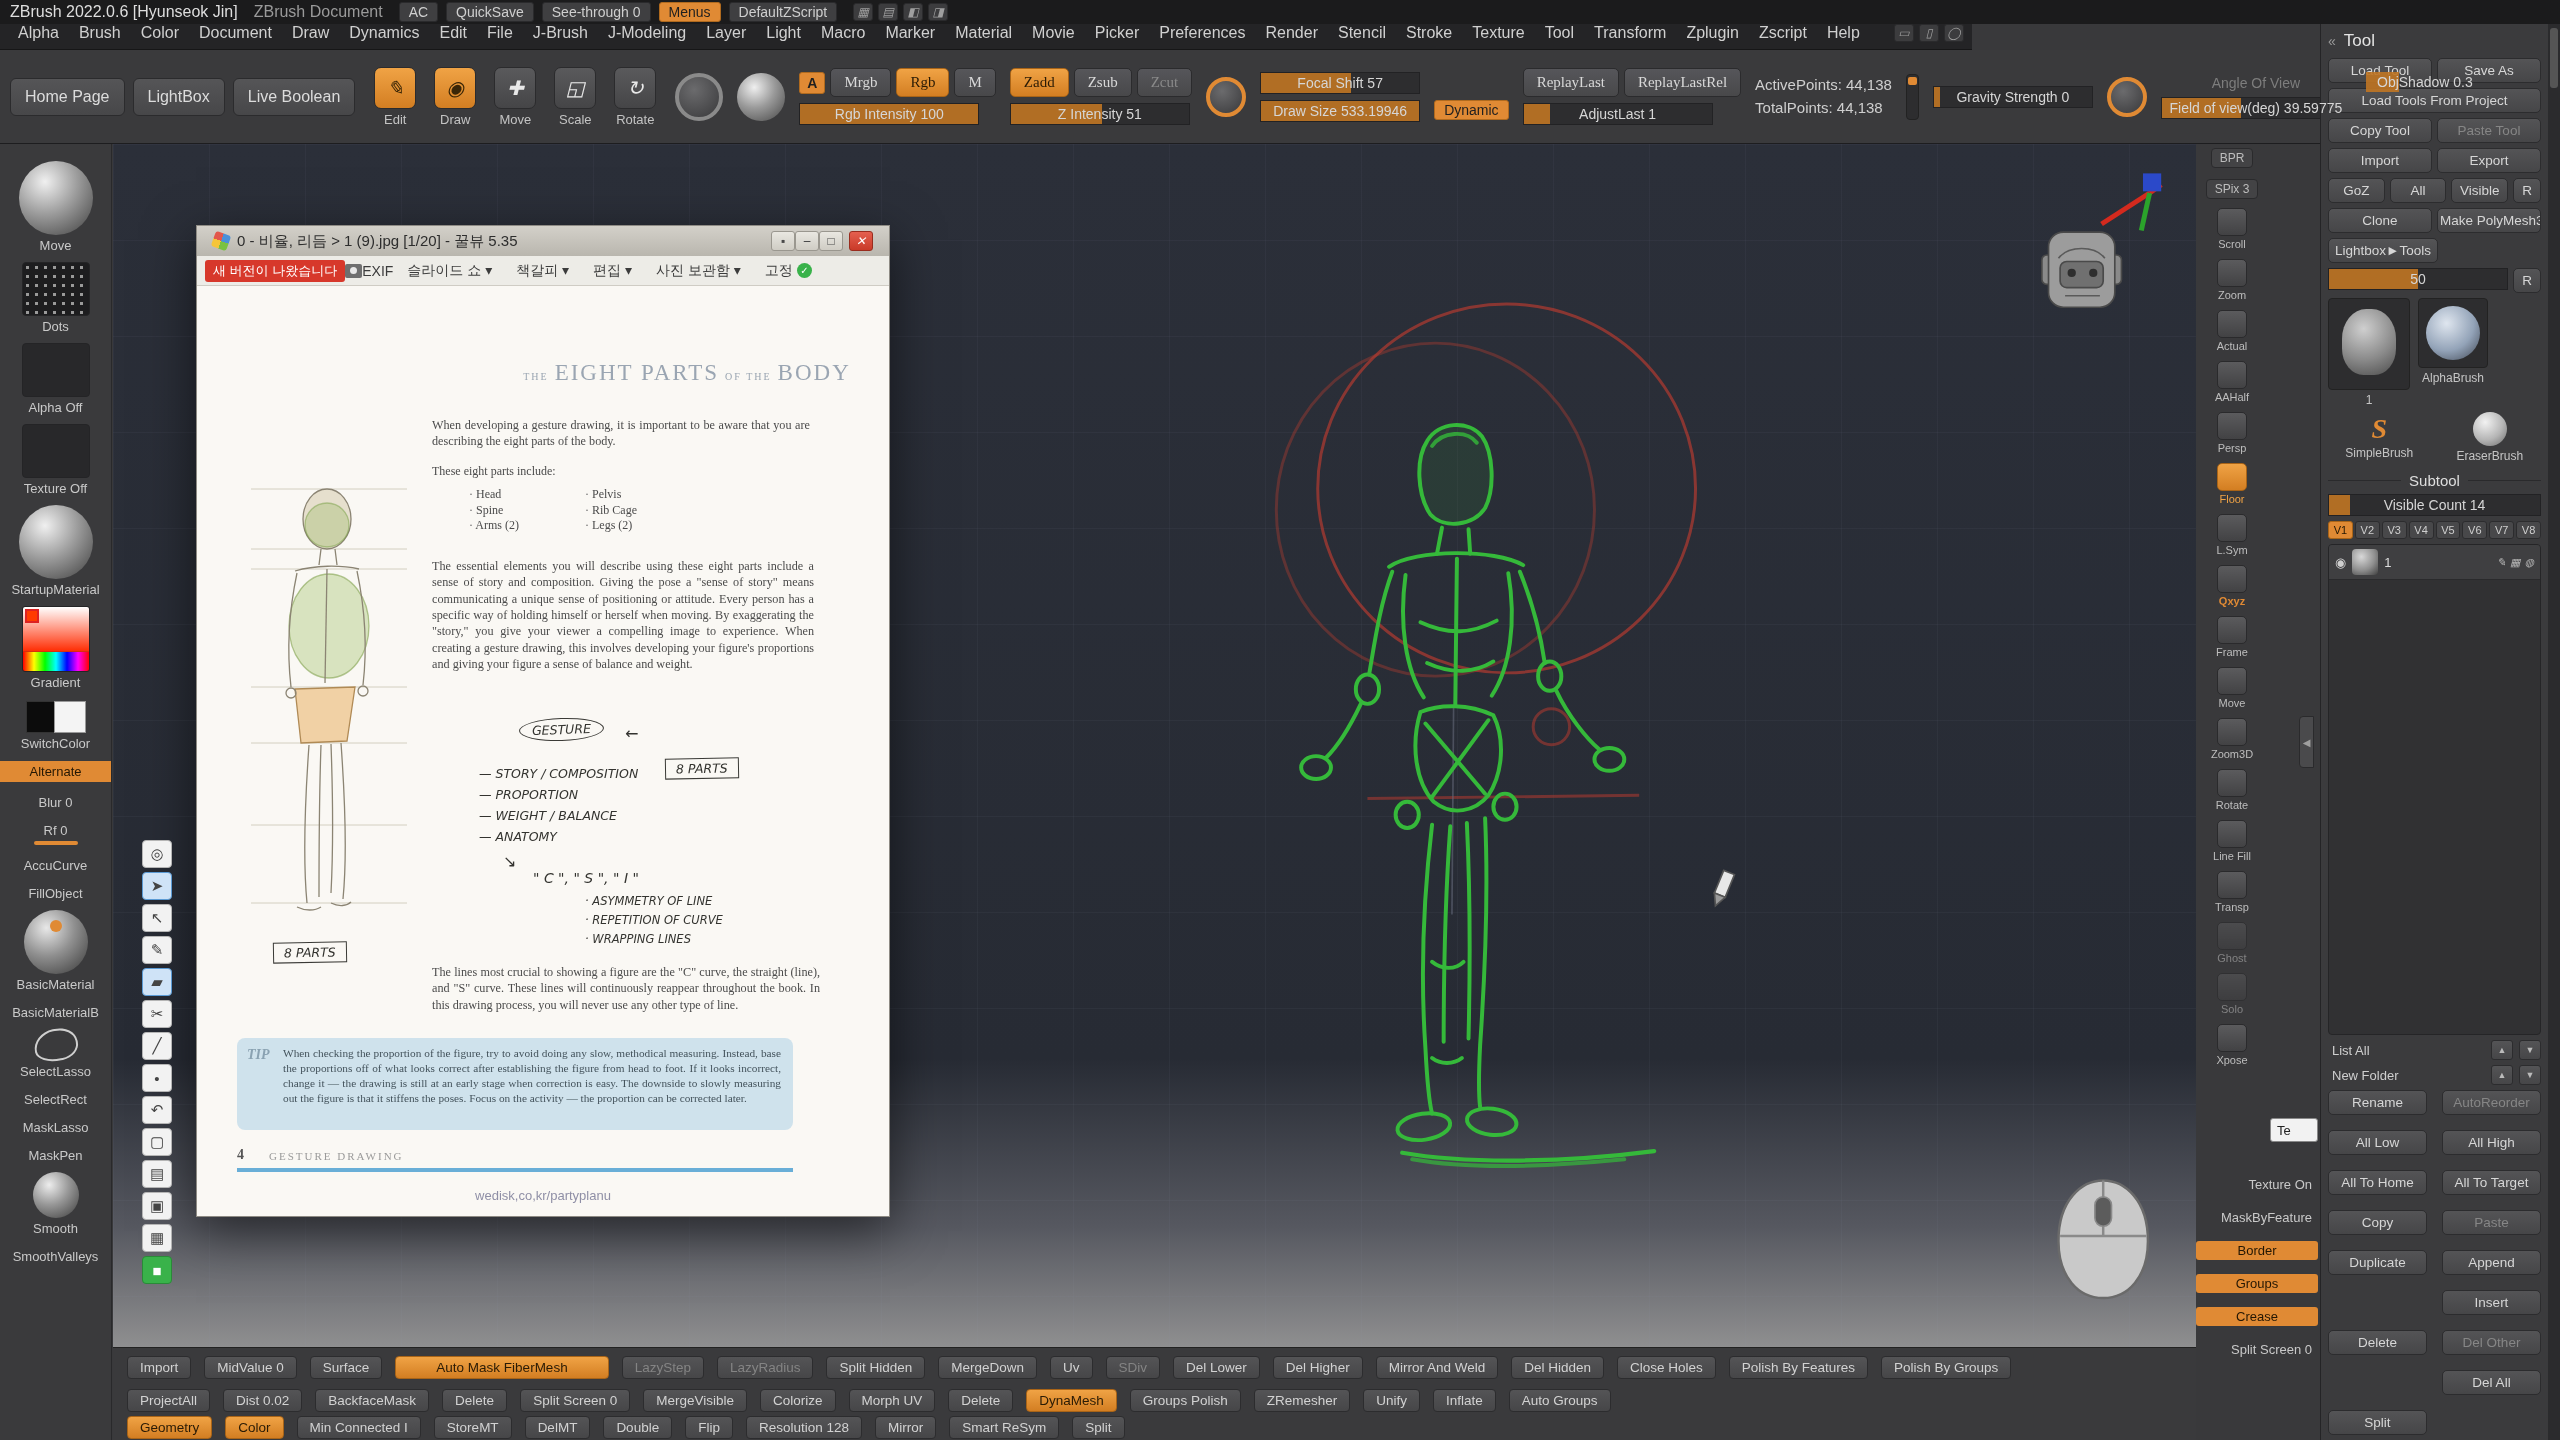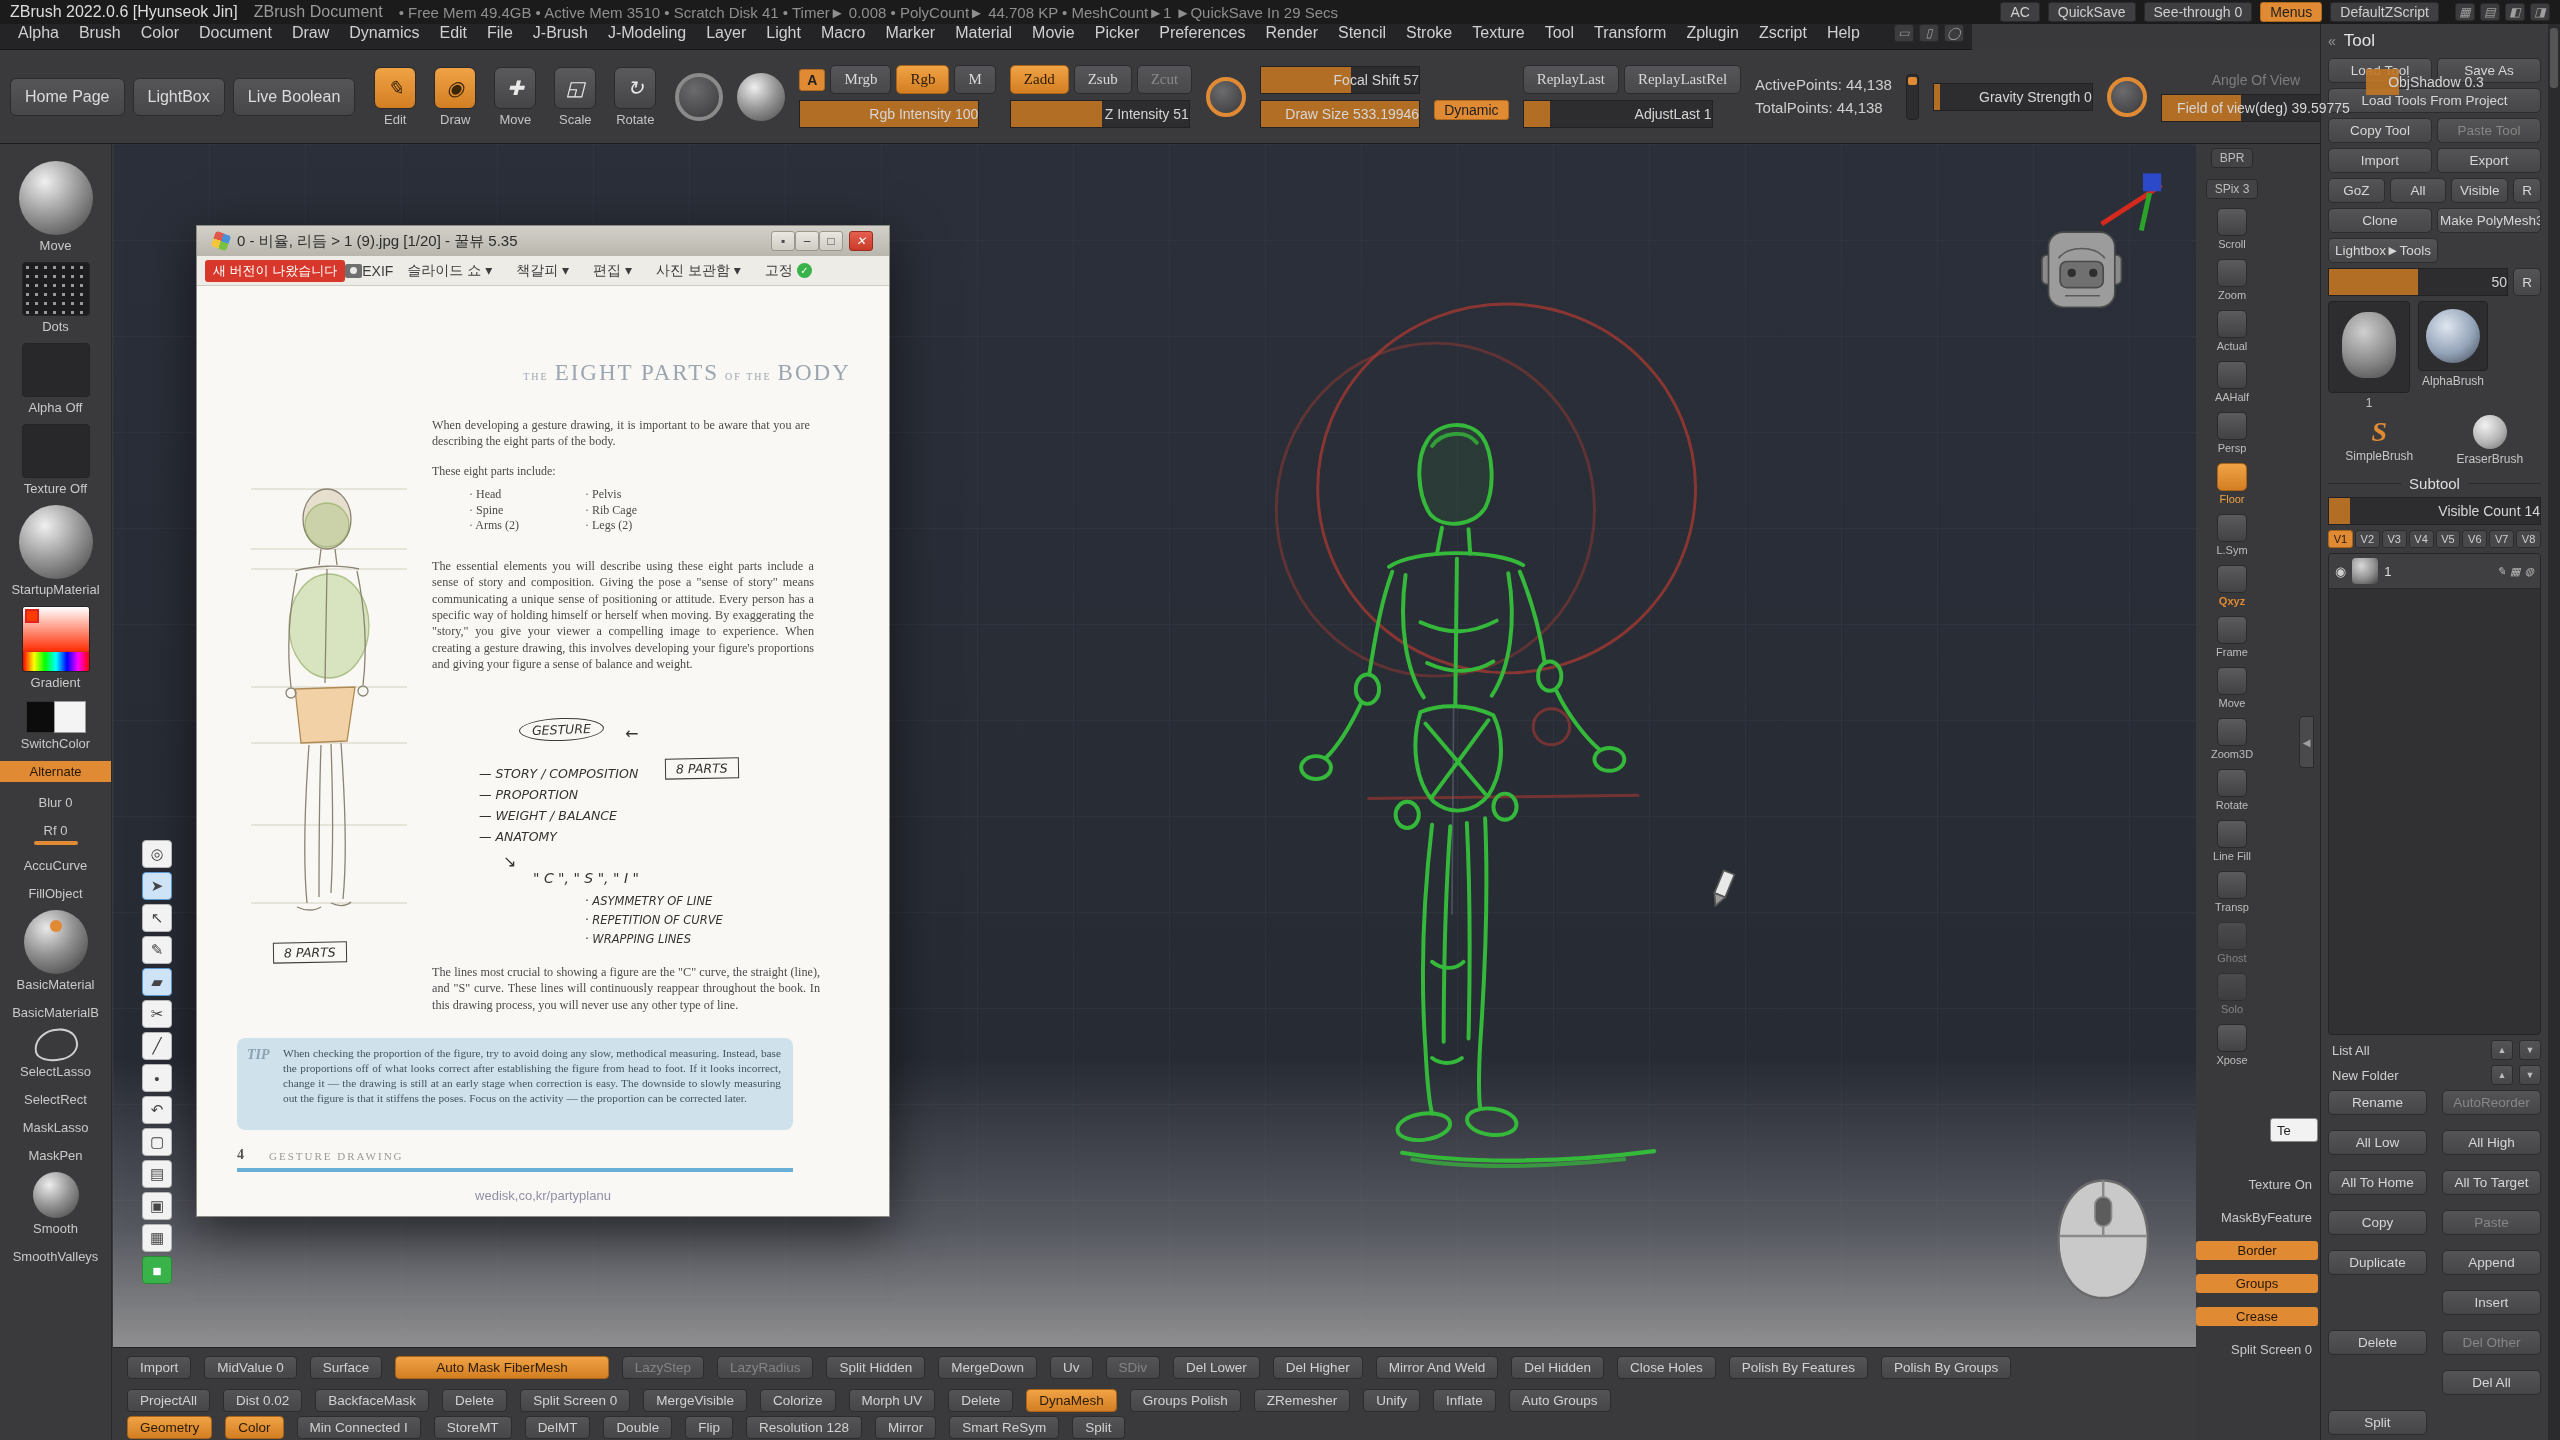--- a/index.html
+++ b/index.html
@@ -33,21 +33,21 @@
 .ring-icon.orange{border-color:#e08a34}
 .ring-icon.small{width:40px;height:40px}
 .sphere-icon{width:48px;height:48px;border-radius:50%;background:radial-gradient(circle at 36% 30%,#efefef,#9a9a9a 45%,#444)}
 .cluster{display:flex;flex-direction:column;gap:6px}
 .crow{display:flex;gap:5px;align-items:center}
 .btn-row{display:flex;gap:5px}
 .sbtn{background:linear-gradient(#56565a,#48484a);border:1px solid #2b2b2d;border-radius:5px;color:#d8d8d8;font-size:15px;padding:5px 13px;font-family:Liberation Serif, serif}
 .sbtn.orange{background:linear-gradient(#f0a345,#d37e22);color:#2a1b05;border-color:#a96417}
 .sbtn.dim{color:#8a8a8a}
 .chip.sq{padding:2px 7px;font-weight:bold}
-.slider{height:28px;background:#2d2d2f;border:1px solid #222224;border-radius:0;position:relative;overflow:hidden;display:flex;align-items:center;justify-content:flex-end;font-size:14px;color:#d6d6d6}
+.slider{height:22px;background:#2d2d2f;border:1px solid #222224;border-radius:0;position:relative;overflow:hidden;display:flex;align-items:center;justify-content:center;font-size:14px;color:#d6d6d6}
 .slider span{position:relative;z-index:2}
 .slider .fill{position:absolute;left:0;top:0;bottom:0;background:#c07524;z-index:1;opacity:.9}
 .w120{width:120px}.w160{width:160px}.w180{width:180px}.w190{width:190px}
 .vslider{width:13px;height:46px;background:#2d2d2f;border:1px solid #222;border-radius:4px;position:relative}
 .vslider i{position:absolute;left:1px;right:1px;top:2px;height:8px;background:#e08a34;border-radius:2px;display:block}
 .pts{font-size:15px;color:#cfcfcf;line-height:1.5}
 .dimlabel{font-size:14px;color:#7d7d7d;text-align:center}
 .chip.center{text-align:center;padding:3px 10px}
 
 
@@ -184,21 +184,20 @@
 .bbtn.wide{padding:3px 40px}
 </style>
 </head>
 <body>
 
 <div id="root">
 
   <div class="menubar">
     <span class="ttl">ZBrush 2022.0.6 [Hyunseok Jin]</span>
     <span class="doc">ZBrush Document</span>
-    <span class="stats">• Free Mem 49.4GB  • Active Mem 3510  • Scratch Disk 41  • Timer► 0.008  • PolyCount► 44.708 KP  • MeshCount►1   ►QuickSave In 29 Secs</span>
     <div class="mb-right">
 
     <span class="chip">AC</span>
         <span class="chip">QuickSave</span>
         <span class="chip">See-through 0</span>
         <span class="chip orange">Menus</span>
         <span class="chip">DefaultZScript</span>
       </div>
     <div class="mb-icons">
 

